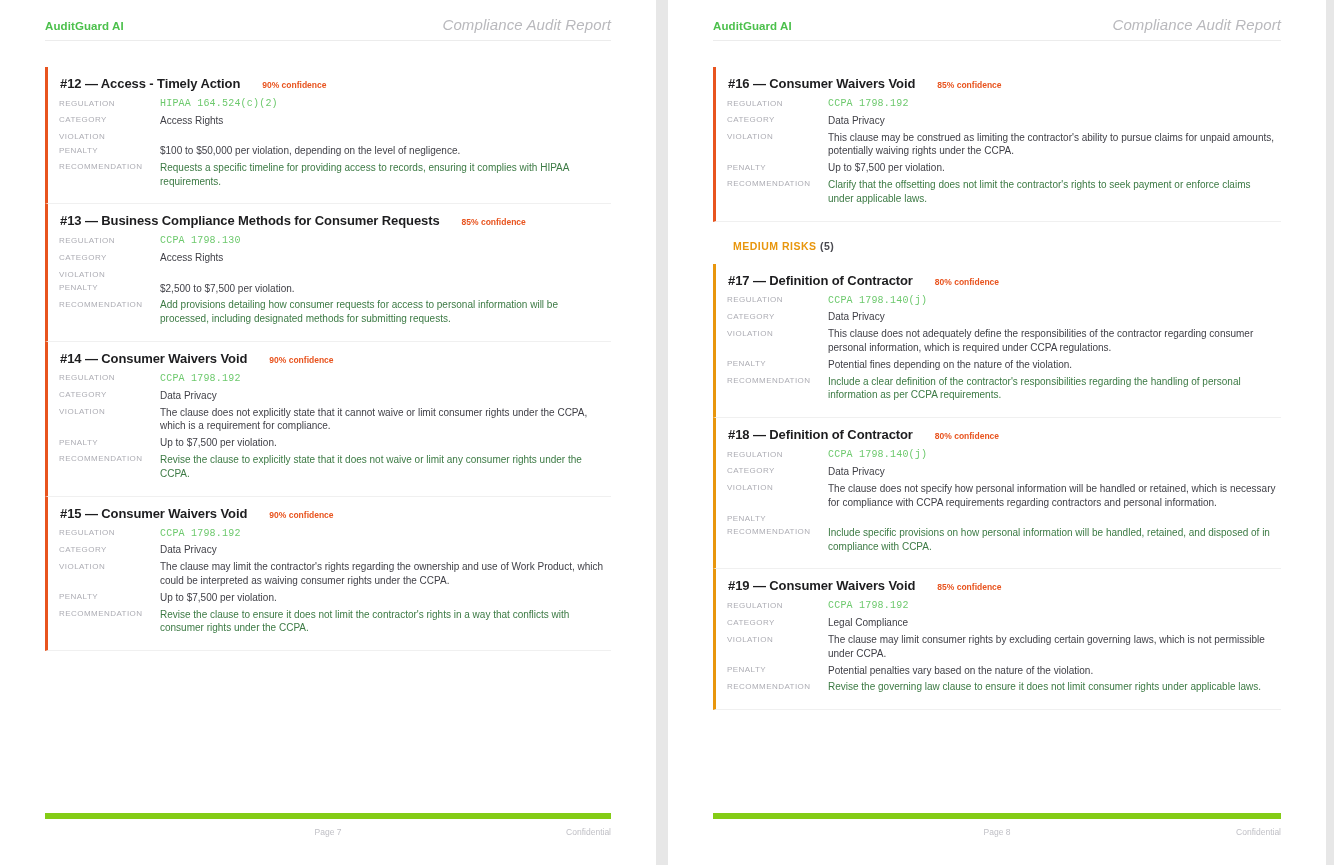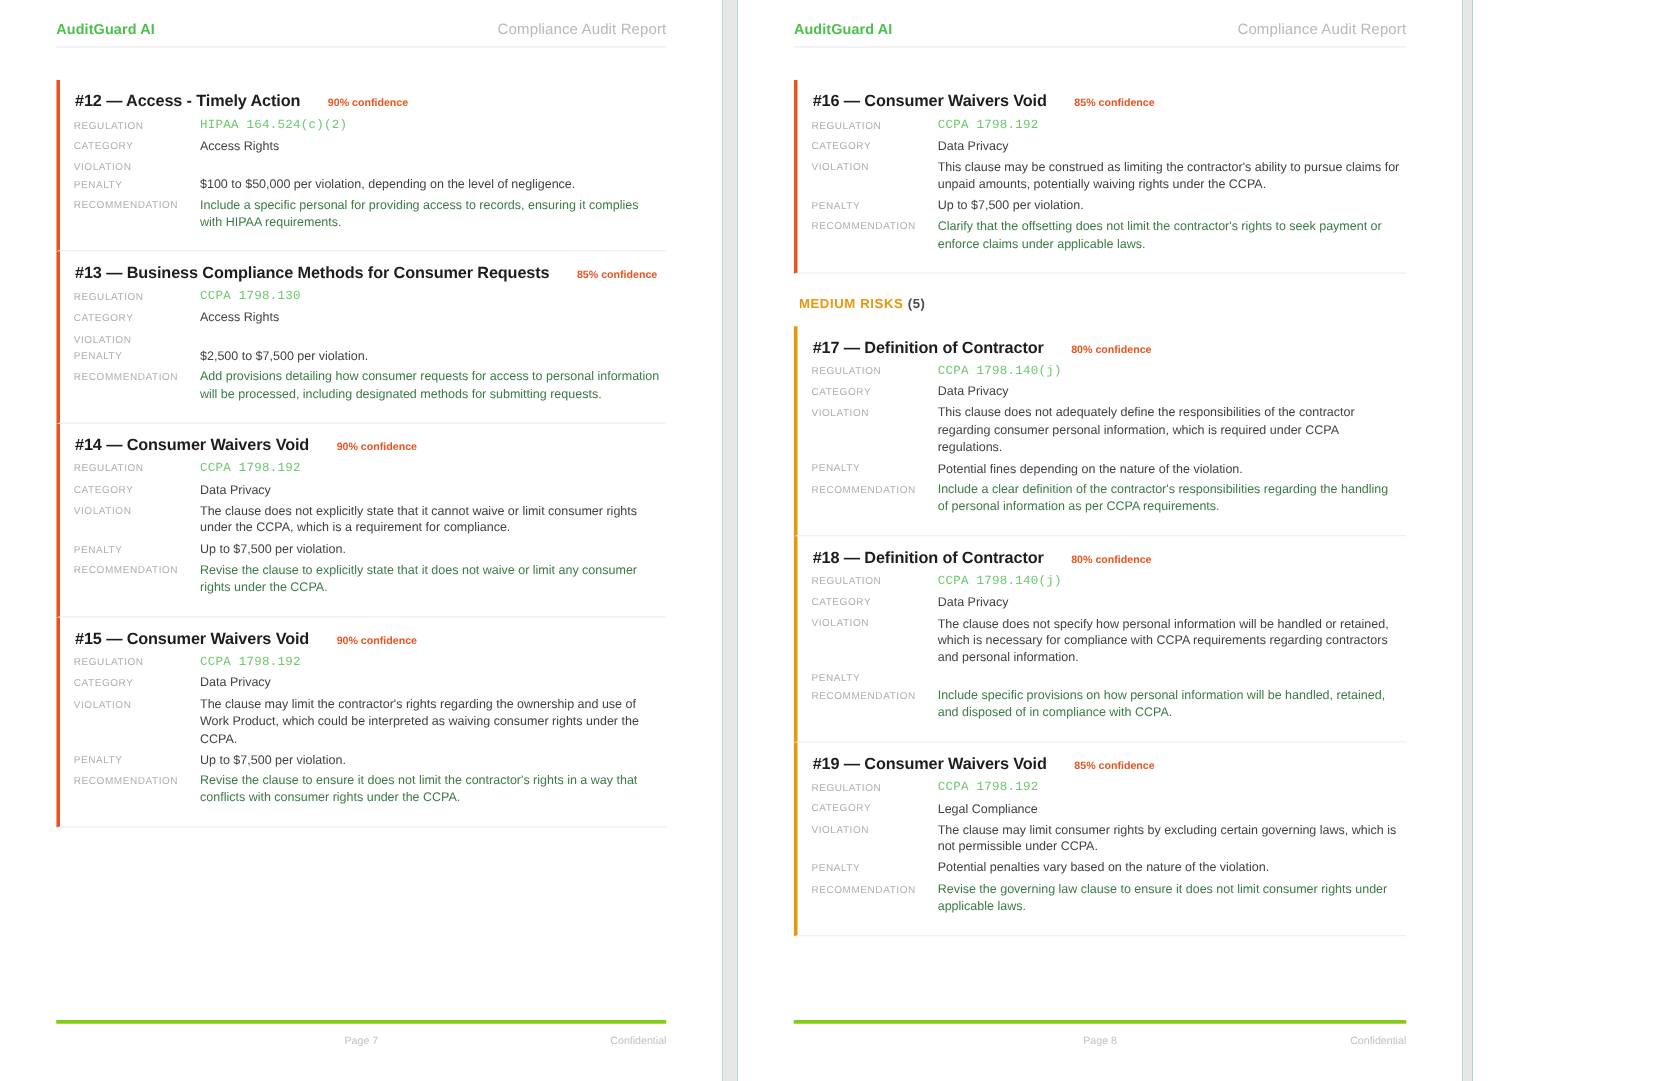--- a/index.html
+++ b/index.html
@@ -9,23 +9,23 @@
   }
   body {
     width: 1342px;
     height: 865px;
     overflow: hidden;
     font-family: "Liberation Sans", sans-serif;
     -webkit-font-smoothing: antialiased;
   }
   .spread {
     display: flex;
-    width: 1178px;
+    width: 1334px;
     height: 865px;
-    background: #15803d;
+    background: #bef264;
   }
   .page {
     background: #ffffff;
     height: 865px;
     box-sizing: border-box;
     padding: 0 45px;
     display: flex;
     flex-direction: column;
     position: relative;
   }
@@ -43,38 +43,39 @@
     padding-bottom: 7px;
     border-bottom: 1px solid #ececec;
   }
   .brand {
     font-size: 11.5px;
     font-weight: bold;
     color: #4cc04c;
     letter-spacing: .1px;
   }
   .hdr-right {
-    font-size: 12px;
+    font-size: 15px;
     color: #b9b9bd;
     letter-spacing: .1px;
+    font-style: italic;
   }
 
   
   .pg-body {
     flex: 1 1 auto;
     padding-top: 26px;
     overflow: hidden;
   }
 
   .section-head {
     font-size: 10.5px;
     font-weight: bold;
     color: #e8960d;
     letter-spacing: .5px;
-    margin: 18px 0 12px 4px;
+    margin: 18px 0 12px 20px;
   }
   .section-head .count { color: #4a4a50; }
 
   .finding {
     position: relative;
     padding: 9px 0 12px 11px;
     border-left: 3px solid #e8541f;
     border-bottom: 1px solid #f0f0f0;
   }
   .finding.medium { border-left-color: #e8960d; }
@@ -127,21 +128,21 @@
     letter-spacing: .2px;
   }
   .f-val.rec { color: #3c7a44; }
 
   
   .pg-footer {
     flex: none;
     display: flex;
     align-items: center;
     justify-content: flex-start;
-    border-top: 3px solid #84cc16;
+    border-top: 6px solid #84cc16;
     padding-top: 8px;
     padding-bottom: 28px;
     font-size: 8.5px;
     color: #c0c0c6;
     position: relative;
   }
   .pg-footer .spacer { width: 80px; }
   .pg-footer .pagenum {
     position: absolute;
     left: 0; right: 0;
@@ -175,21 +176,21 @@
           </div>
           <div class="f-row">
             <div class="f-label">VIOLATION</div>
           </div>
           <div class="f-row">
             <div class="f-label">PENALTY</div>
             <div class="f-val">$100 to $50,000 per violation, depending on the level of negligence.</div>
           </div>
           <div class="f-row">
             <div class="f-label">RECOMMENDATION</div>
-            <div class="f-val rec">Include a specific personal for providing access to records, ensuring it complies with HIPAA requirements.</div>
+            <div class="f-val rec">Requests a specific timeline for providing access to records, ensuring it complies with HIPAA requirements.</div>
           </div>
         </div>
         <div class="finding">
           <div class="f-title">
             <span class="f-title-text">#13 — Business Compliance Methods for Consumer Requests</span>
             <span class="f-conf">85% confidence</span>
           </div>
           <div class="f-row">
             <div class="f-label">REGULATION</div>
             <div class="f-val reg">CCPA 1798.130</div>

